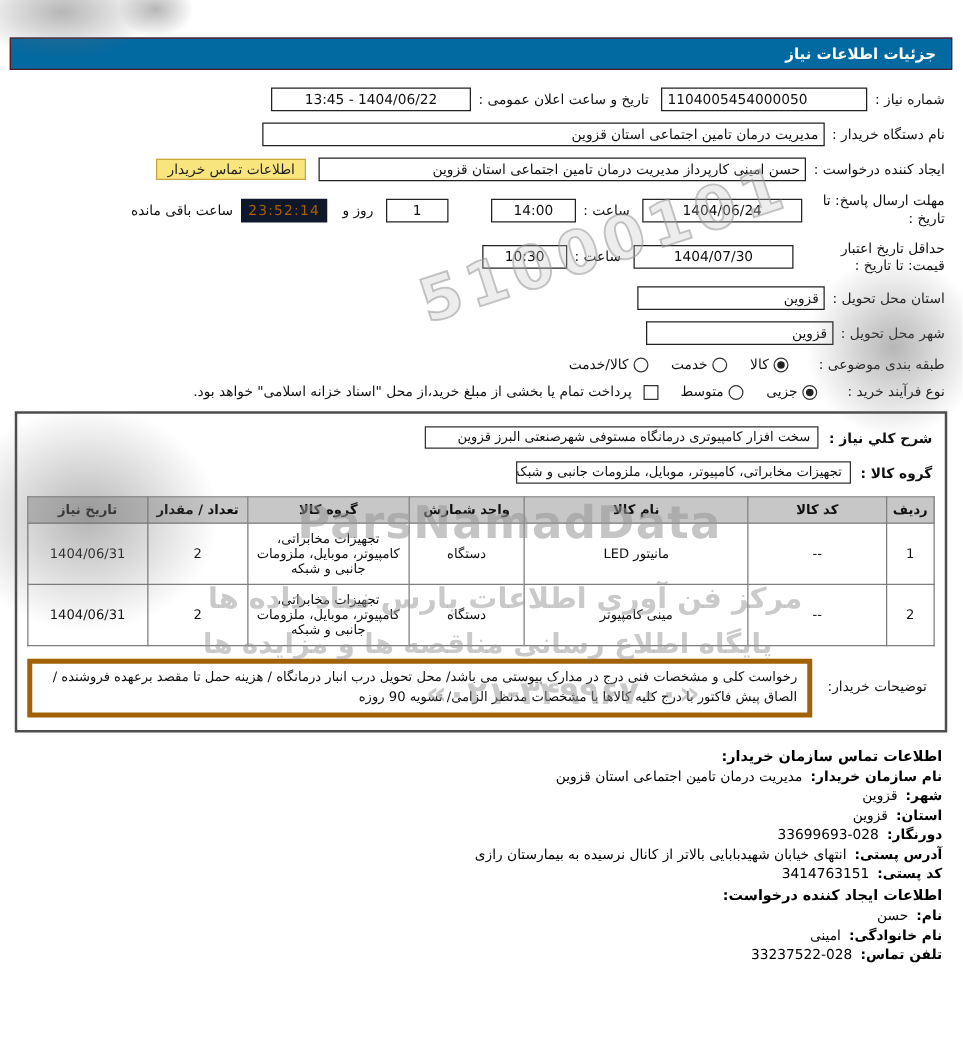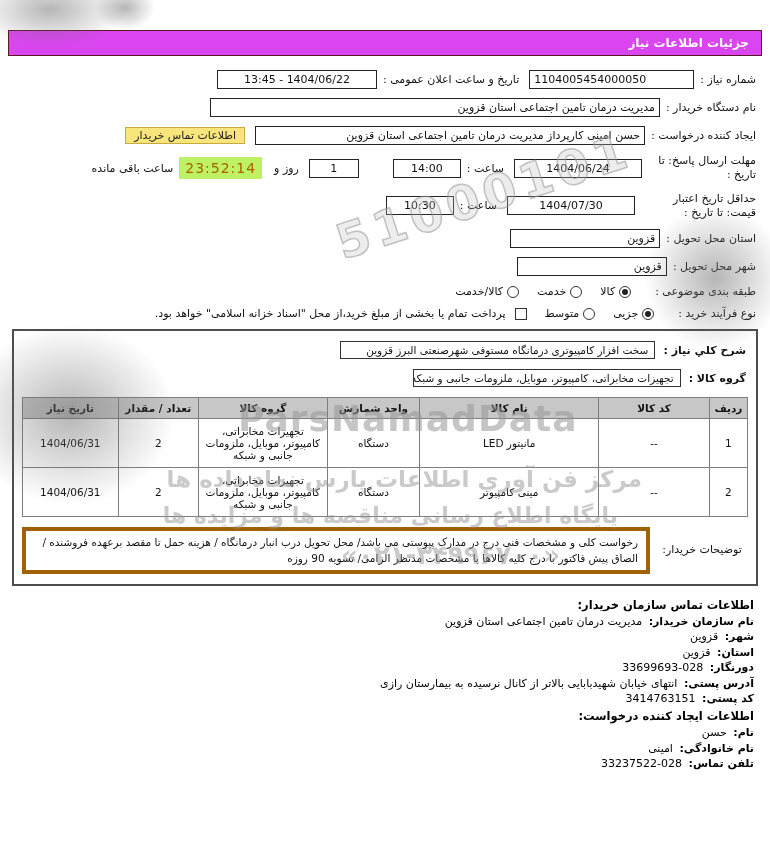--- a/index.html
+++ b/index.html
@@ -28,21 +28,21 @@
   .wm-blob { position:absolute; border-radius:50%;
              background:radial-gradient(closest-side, rgba(110,110,110,.5), rgba(110,110,110,0)); }
   .blob-topleft { left:-25px; top:-28px; width:150px; height:75px; }
   .blob-topleft2 { left:95px; top:-15px; width:60px; height:45px; }
   .blob-left { left:-35px; top:325px; width:210px; height:180px; }
   .blob-right { left:645px; top:205px; width:140px; height:145px; }
 
   
   .titlebar {
     margin:30px 8px 14px 8px; height:26px;
-    background:#d946ef; border:1px solid #5a1822;
+    background:#0369a1; border:1px solid #5a1822;
     color:#fff; font-size:12px; font-weight:bold;
     display:flex; align-items:center; padding:0 12px;
   }
 
   
   .frow { display:flex; align-items:center; margin:0 14px 9px 14px; font-size:11px; }
   .flabel { margin-left:6px; white-space:nowrap; }
   .flabel.wrap { white-space:normal; line-height:1.3; text-align:right; }
   .w108 { width:108px; }
   .w115 { width:115px; }
@@ -58,22 +58,22 @@
   .w390 { width:390px; } .w128 { width:128px;text-align:center; } .w68 { width:68px; }
   .w50 { width:50px; } .w150 { width:150px; }
   .g10 { margin-right:10px; }
   .gap34 { margin-right:34px; }
   .ybtn {
     background:#f8e57d; border:1px solid #c9a93f; color:#222;
     padding:1px 8px; margin-right:10px; font-size:11px;
     font-family:"DejaVu Sans", sans-serif; white-space:nowrap; cursor:pointer;
   }
   .timer {
-    background:#bef264; color:#a85f00;
-    padding:3px 6px; margin:0 6px; font-size:14px; letter-spacing:1px;
+    background:#0f172a; color:#a85f00;
+    padding:3px 6px; margin:0 6px; font-size:11px; letter-spacing:1px;
   }
   .opt { display:flex; align-items:center; margin-right:18px; }
   .opt .olabel { margin-right:4px; }
   .radio {
     width:12px; height:12px; border:1px solid #333; border-radius:50%;
     background:#fff; display:inline-block; position:relative; flex:none;
   }
   .radio.sel::after {
     content:''; position:absolute; top:2px; left:2px; right:2px; bottom:2px;
     background:#222; border-radius:50%;

